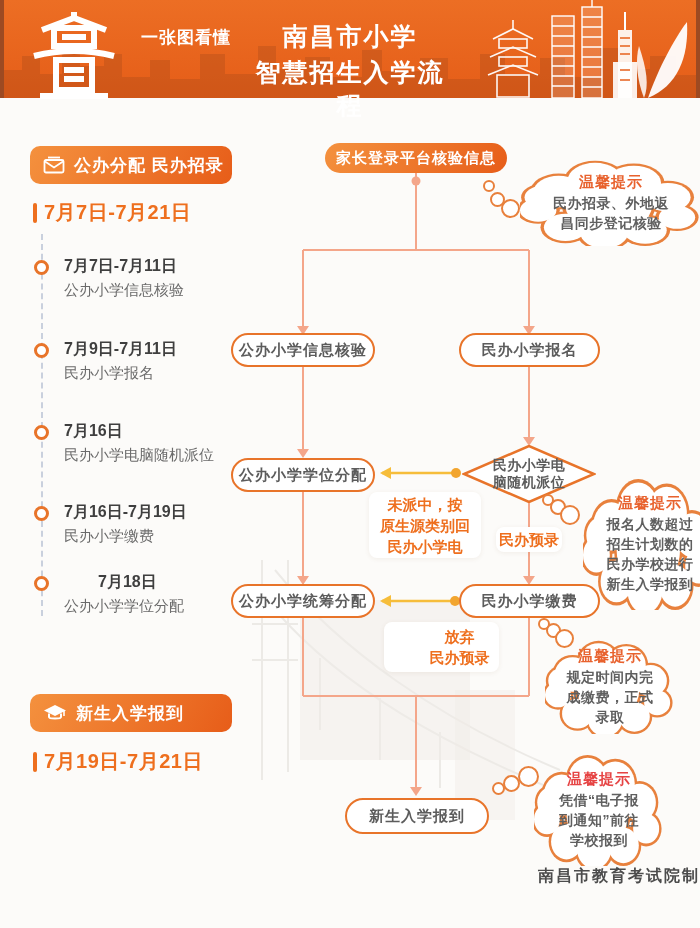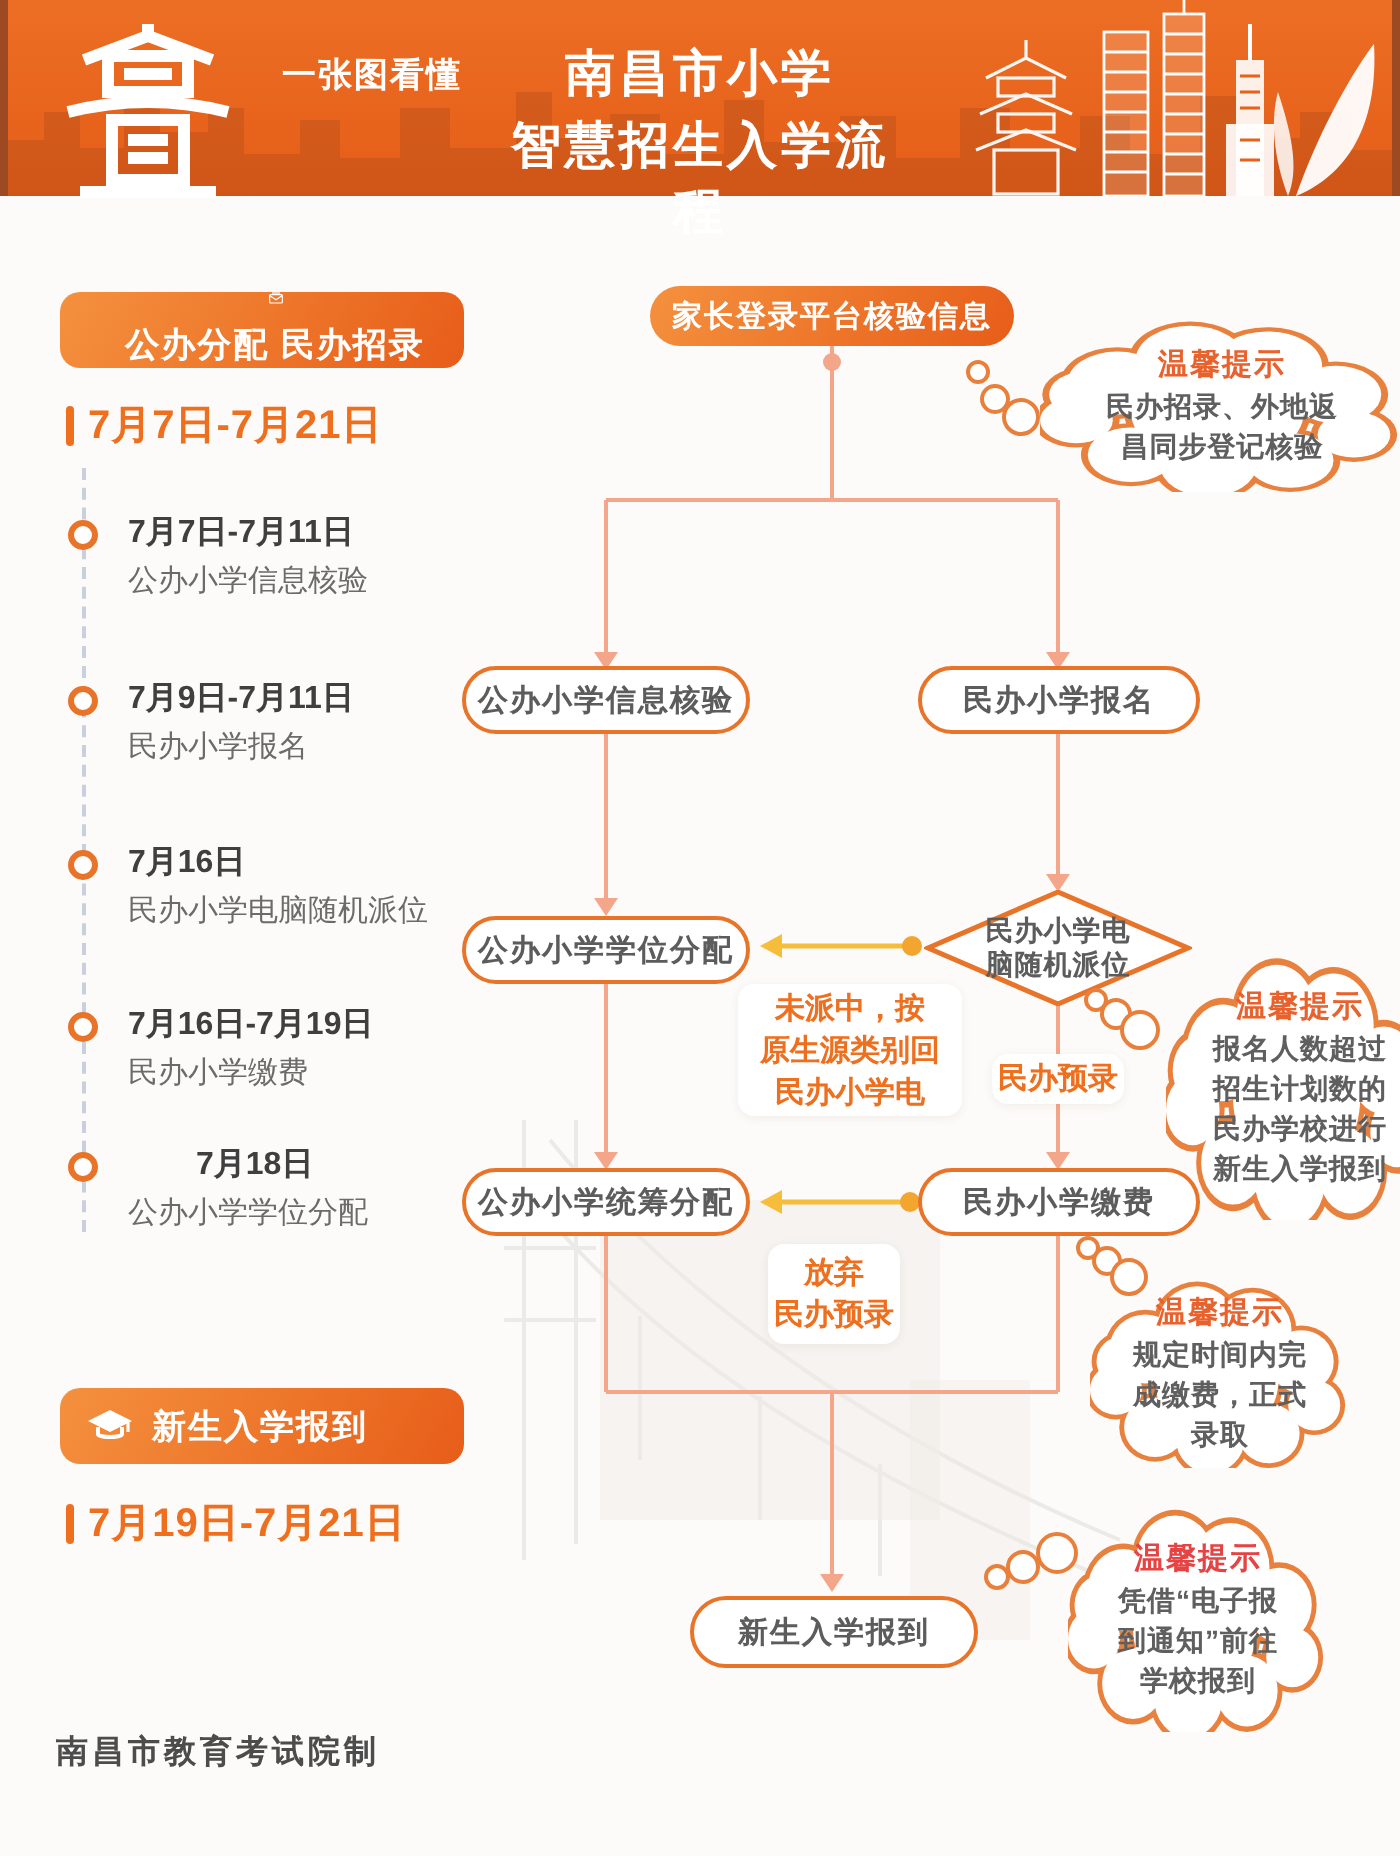--- a/index.html
+++ b/index.html
@@ -38,21 +38,21 @@
 
   
   .cloud{z-index:5;}
   .cloud svg{position:absolute;inset:0;width:100%;height:100%;}
   .cloud .ct{position:relative;z-index:2;height:100%;display:flex;flex-direction:column;align-items:center;justify-content:center;}
   .tip-title{font-weight:bold;font-size:15px;color:#e8622e;letter-spacing:1px;margin-bottom:1px;}
   .tip4 .tip-title{color:#e64444;}
   .tip-line{font-weight:bold;font-size:14px;color:#5f5f5f;line-height:20px;letter-spacing:.5px;}
   .bubble{position:absolute;background:#fff;border:2px solid #e8803c;border-radius:50%;z-index:4;}
 
-  .footer-credit{left:0;top:866px;width:700px;text-align:left;padding-left:28px;box-sizing:border-box;
+  .footer-credit{left:0;top:866px;width:700px;text-align:right;padding-left:28px;box-sizing:border-box;
                  font-weight:bold;font-size:16px;color:#4c4c4c;letter-spacing:2px;}
   .z1{z-index:1}.z2{z-index:2}.z3{z-index:3}
 </style>
 </head>
 <body>
 
 <div id="page">
 
   <svg class="abs z1" style="left:0;top:540px;" width="700" height="388">
     <g stroke="#d9d6d1" stroke-width="2" fill="none" opacity="0.45">
@@ -113,21 +113,21 @@
         <path d="M16,88 H84"></path>
       </g>
     </svg>
     <div class="abs hdr-tagline" style="left:141px;top:26px;">一张图看懂</div>
     <div class="abs hdr-title" style="left:255px;top:20px;width:190px;">南昌市小学</div>
     <div class="abs hdr-title" style="left:255px;top:56px;width:190px;">智慧招生入学流程</div>
     <div class="abs edge-strip" style="left:0;"></div>
     <div class="abs edge-strip" style="left:696px;"></div>
   </div>
 
-  <div class="abs badge z2" style="left:30px;top:146px;flex-direction:column;">
+  <div class="abs badge z2" style="left:30px;top:146px;">
     <svg width="22" height="18" viewBox="0 0 22 18">
       <rect x="1.5" y="4" width="19" height="12.5" rx="1.5" stroke="#fff" stroke-width="1.8" fill="none"></rect>
       <path d="M2,5.5 L11,11.5 L20,5.5" stroke="#fff" stroke-width="1.8" fill="none"></path>
       <path d="M5,1.5 H17" stroke="#fff" stroke-width="1.8"></path>
     </svg>
     <span>公办分配 民办招录</span>
   </div>
   <div class="abs datehead" style="left:33px;top:199px;">
     <span class="bar"></span>
     <span>7月7日-7月21日</span>
@@ -226,21 +226,21 @@
     <span>未派中，按</span>
     <span>原生源类别回</span>
     <span>民办小学电</span>
   </div>
 
   <div class="abs wnote z3" style="left:496px;top:527px;width:66px;height:25px;">民办预录</div>
 
   <div class="abs pill z2" style="left:231px;top:584px;width:144px;height:34px;">公办小学统筹分配</div>
   <div class="abs pill z2" style="left:459px;top:584px;width:141px;height:34px;">民办小学缴费</div>
 
-  <div class="abs wnote z3" style="left:384px;top:622px;width:66px;height:50px;">
+  <div class="abs wnote z3" style="left:384px;top:622px;width:79px;height:50px;padding-left:36px;">
     <span>放弃</span>
     <span>民办预录</span>
   </div>
 
   <div class="abs pill z2" style="left:345px;top:798px;width:144px;height:36px;">新生入学报到</div>
 
   <div class="bubble" style="left:483px;top:180px;width:8px;height:8px;"></div>
   <div class="bubble" style="left:490px;top:192px;width:11px;height:11px;"></div>
   <div class="bubble" style="left:501px;top:199px;width:15px;height:15px;"></div>
   <div class="abs cloud" style="left:520px;top:160px;width:182px;height:86px;">

